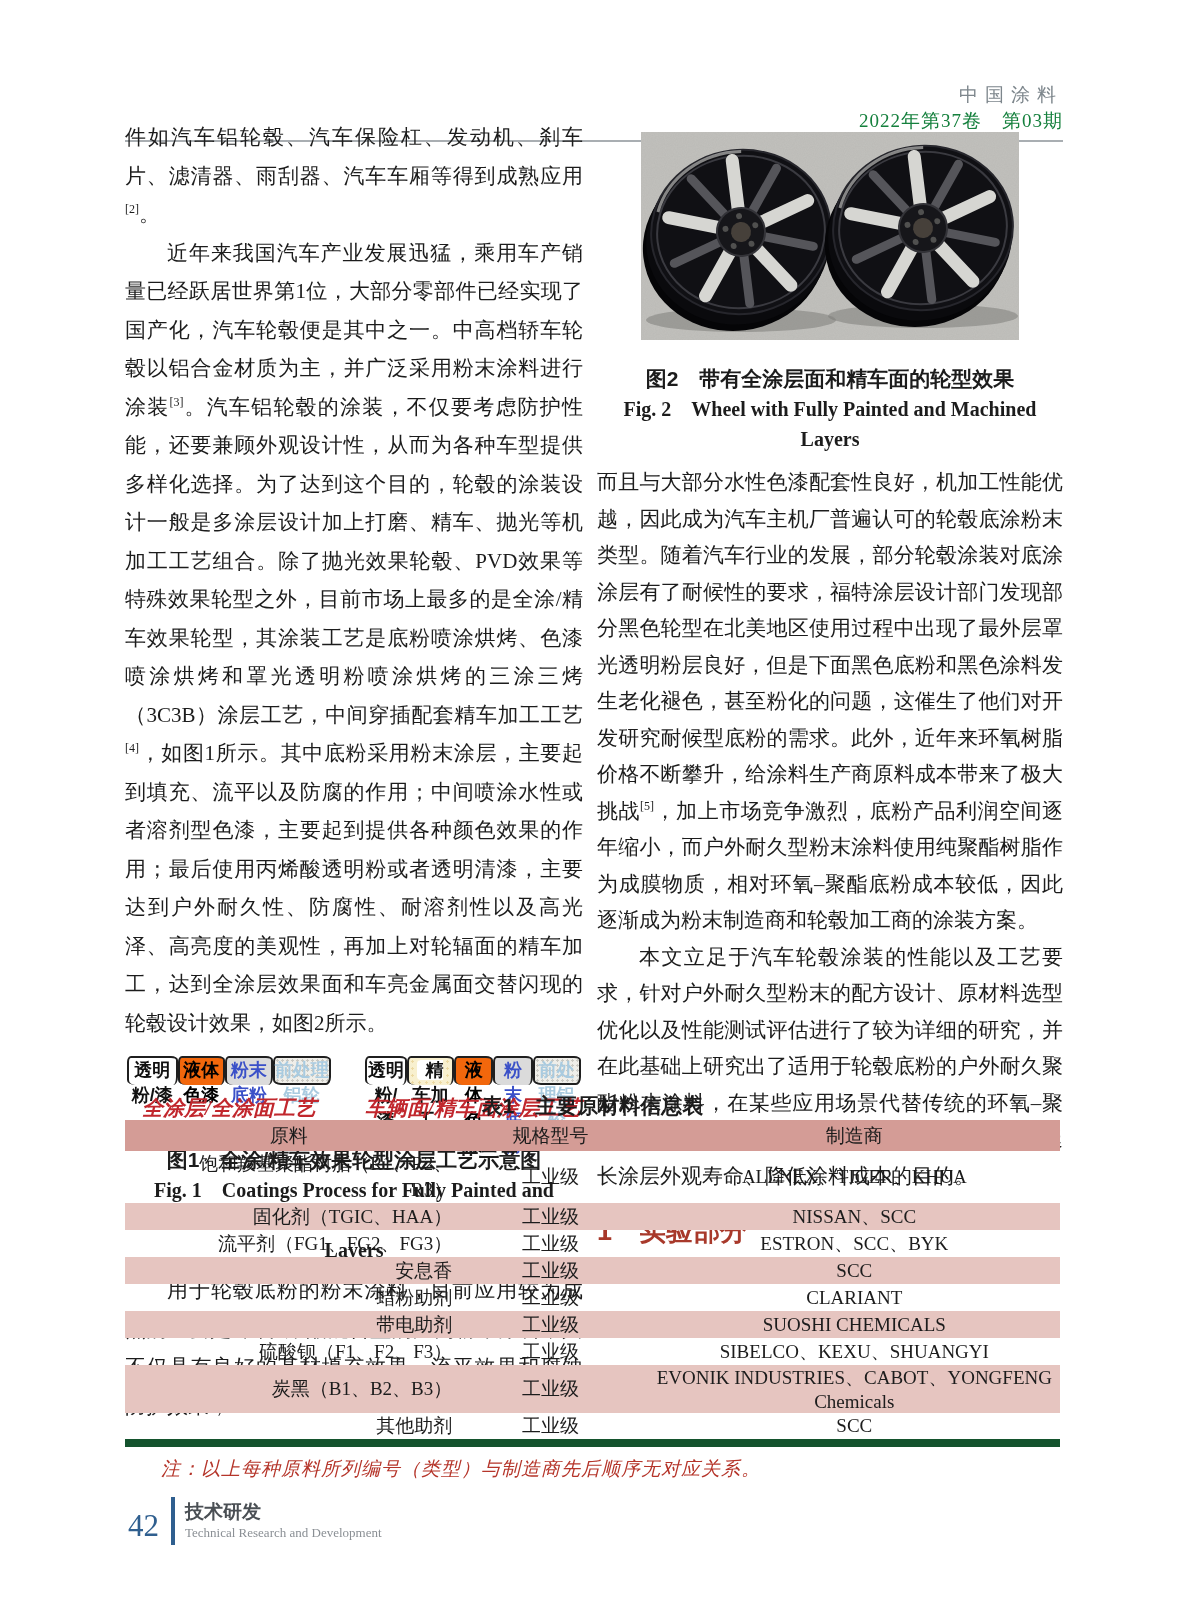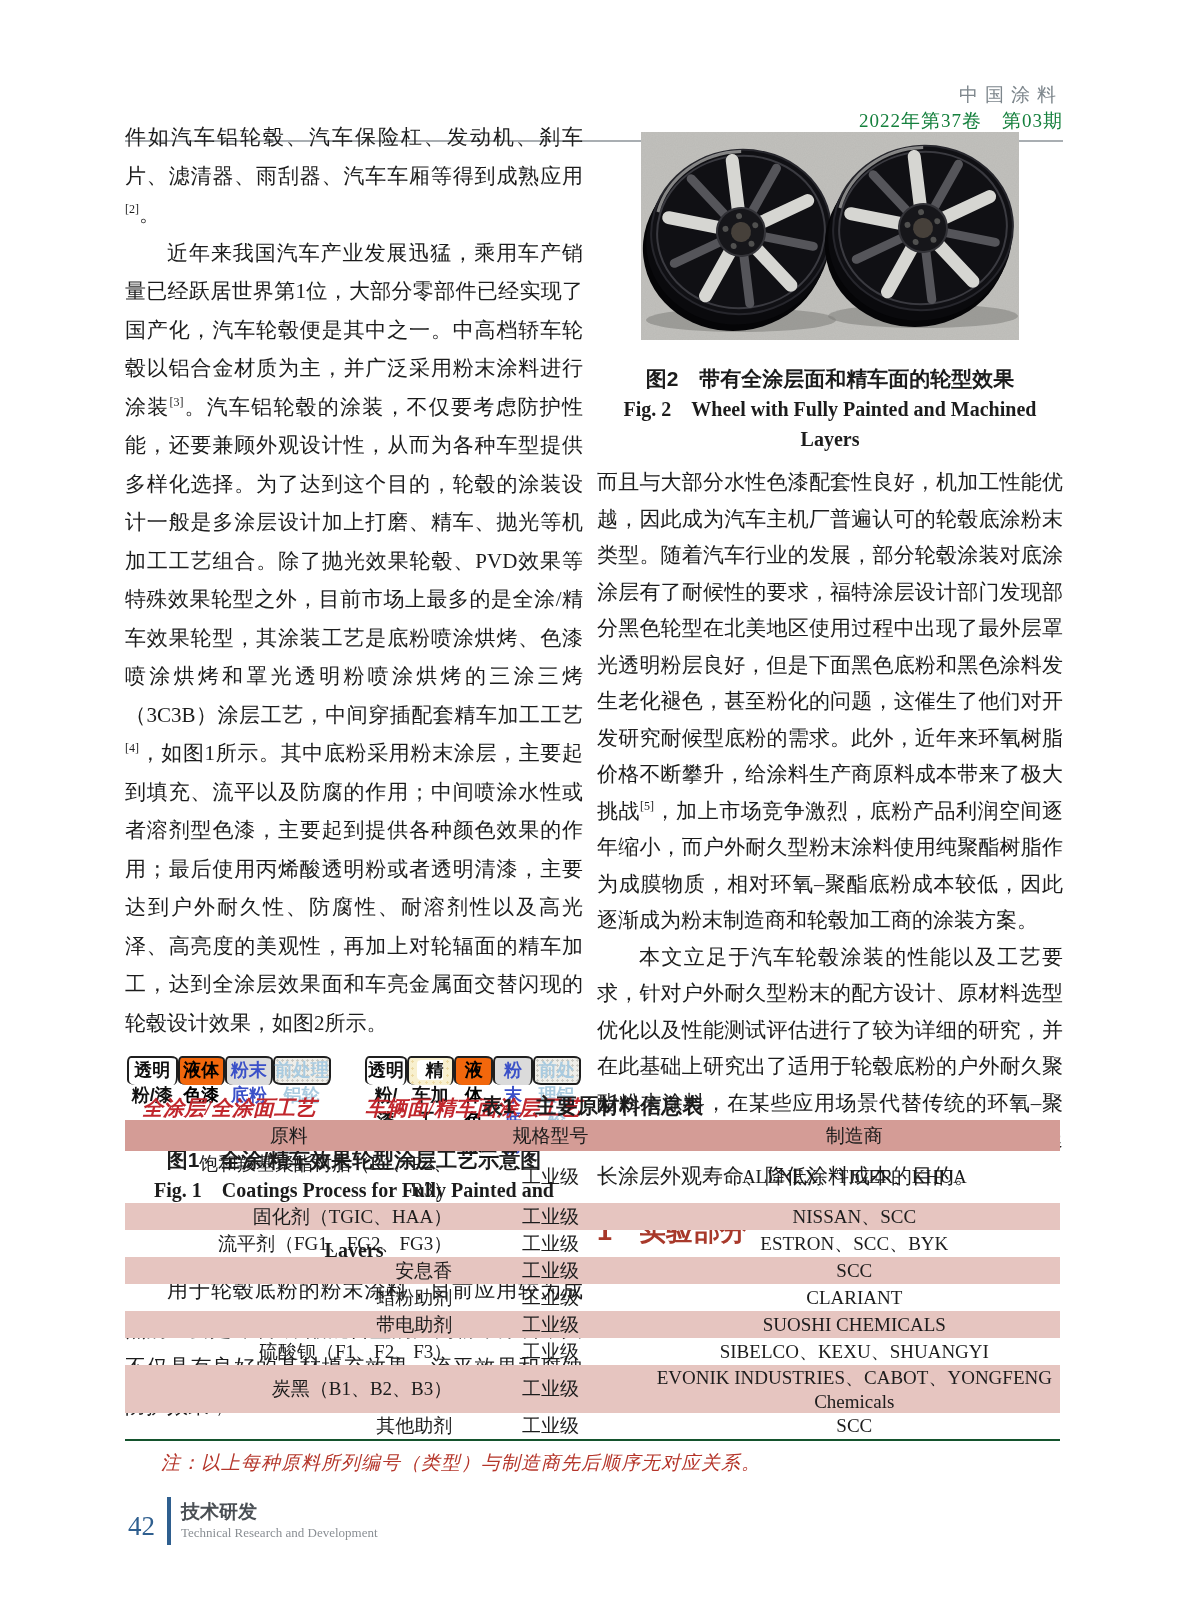--- a/index.html
+++ b/index.html
@@ -64,27 +64,27 @@
   
   .table-block { position:absolute; top:1092px; left:125px; width:935px; }
   .tbl-title-cn { text-align:center; font-size:21px; font-weight:700;
                   font-family:"Liberation Sans",sans-serif; line-height:28px; }
   .tbl-title-en { text-align:center; font-size:20px; font-weight:700; line-height:28px; margin-bottom:6px; }
   table.raw { width:100%; border-collapse:collapse; font-size:19px; }
   table.raw th { background:#d49c96; font-weight:400; height:31px; text-align:center; }
   table.raw td { height:27px; text-align:center; }
   table.raw td.c1 { text-align:right; padding-left:38px; }
   table.raw tr.alt td { background:#e6c5c0; }
-  table.raw tr:last-child td { border-bottom:2px solid #14532d; }
+  table.raw tr:last-child td { border-bottom:8px solid #14532d; }
   .tbl-note { margin-top:9px; padding-left:36px; font-size:19px; color:#b5352a;
               font-style:italic; letter-spacing:1px; }
 
   
   .pg-footer { position:absolute; top:1497px; left:128px; display:flex; align-items:center; }
-  .pg-num { font-size:27px; color:#2f5f8f; margin-right:12px; margin-top:10px; }
+  .pg-num { font-size:31px; color:#2f5f8f; margin-right:12px; margin-top:10px; }
   .foot-bar { width:4px; height:48px; background:#2f5f8f; margin-right:10px; }
   .foot-cn { font-family:"Liberation Sans",sans-serif; font-weight:700; font-size:19px;
              color:#4a4f54; line-height:24px; }
   .foot-en { font-size:13px; color:#8a8f94; line-height:18px; }
 </style>
 </head>
 <body>
 
 <div class="pg-header">
   <div class="journal-name">中国涂料</div>

